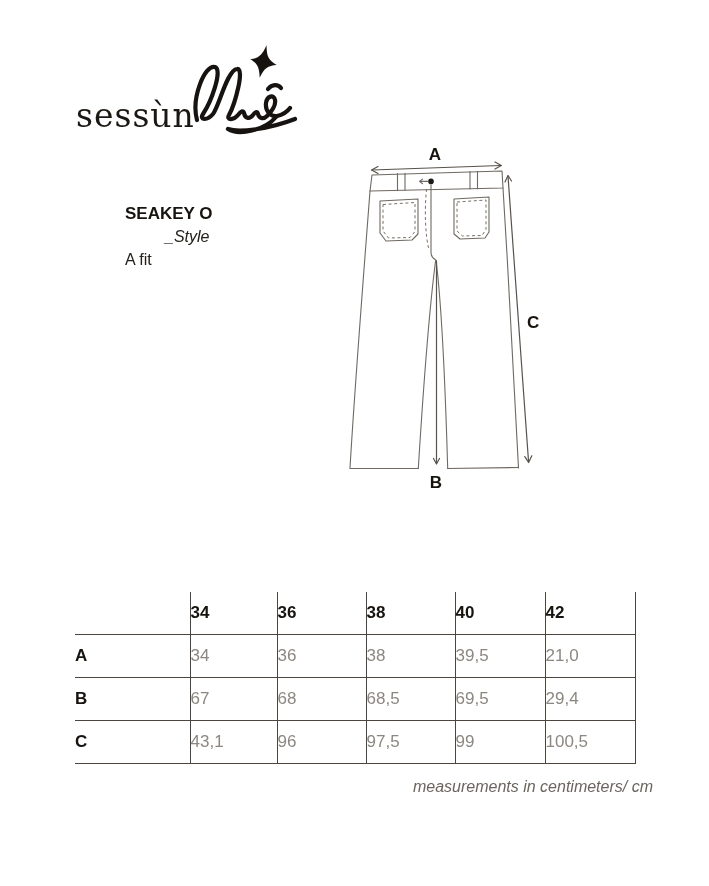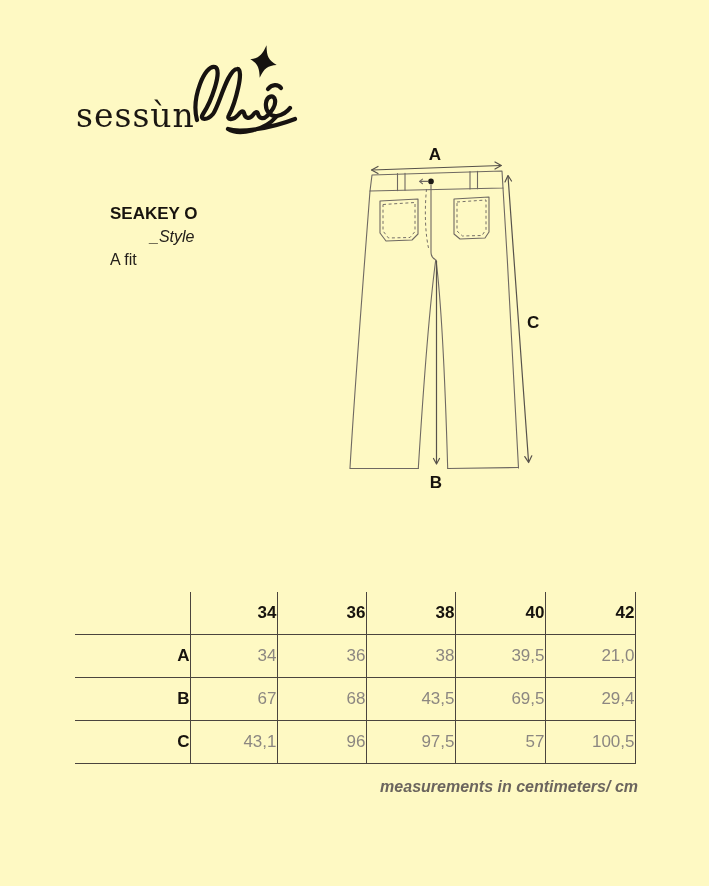--- a/index.html
+++ b/index.html
@@ -1,30 +1,30 @@
 <!DOCTYPE html>
 <html><head>
 <meta charset="utf-8">
 <style>
   html,body { margin:0; padding:0; background:#e8e4db; }
   .page {
     position:relative; width:709px; height:886px;
-    background:#fef9c3; overflow:hidden;
+    background:#ffffff; overflow:hidden;
     font-family:"Liberation Sans", sans-serif; color:#1c1914;
   }
   
   .logo-svg { position:absolute; left:70px; top:30px; }
   .brand-text {
     font-family:"DejaVu Serif", serif; font-size:33px;
     letter-spacing:1px; fill:#1b1712;
   }
   .script-stroke { fill:none; stroke:#171310; stroke-width:4.2; stroke-linecap:round; stroke-linejoin:round; }
   .sparkle { fill:#16130f; }
   
-  .product-info { position:absolute; left:110px; top:202px; line-height:23px; }
+  .product-info { position:absolute; left:125px; top:202px; line-height:23px; }
   .product-name { font-weight:bold; font-size:17px; color:#17130e; }
   .style-label { font-style:italic; font-size:16px; color:#24201b;margin-left:40px; }
   .fit-label { font-size:16px; color:#24201b; }
   
   .diagram-svg { position:absolute; left:325px; top:138px; }
   .garment { fill:none; stroke:#6f6962; stroke-width:1.1; stroke-linecap:round; stroke-linejoin:round; }
   .stitch { fill:none; stroke:#767068; stroke-width:1; stroke-dasharray:3 2.6; }
   .measure { fill:none; stroke:#57524b; stroke-width:1.2; stroke-linecap:round; stroke-linejoin:round; }
   .measure-label {
     font-family:"Liberation Sans", sans-serif; font-weight:bold;
@@ -32,30 +32,30 @@
   }
   .button-dot { fill:#1d1a16; stroke:none; }
   
   .size-table {
     position:absolute; left:75px; top:592px;
     border-collapse:collapse; table-layout:fixed;
   }
   .size-table th, .size-table td {
     border-right:1.4px solid #4b453e;
     border-bottom:1.4px solid #4b453e;
-    height:42px; padding:0; text-align:right; vertical-align:middle;
+    height:42px; padding:0; text-align:left; vertical-align:middle;
     font-size:17px;
     margin-left:40px;
   }
   .size-table th { font-weight:bold; color:#17130e; }
   .size-table td { font-weight:normal; color:#8c8781; }
   
   .footnote {
-    position:absolute; right:71px; top:778px;
-    font-style:italic; font-size:16px; color:#6b655e;font-weight:bold;
+    position:absolute; right:56px; top:778px;
+    font-style:italic; font-size:16px; color:#6b655e;
   }
   .hidden-word { opacity:0; }
 </style>
 </head>
 <body>
 
 <div class="page">
 
   <svg class="logo-svg" width="240" height="115" viewBox="0 0 240 115">
     <text class="brand-text" x="6" y="97">sessùn</text>
@@ -164,30 +164,30 @@
       <td>34</td>
       <td>36</td>
       <td>38</td>
       <td>39,5</td>
       <td>21,0</td>
     </tr>
     <tr>
       <th>B</th>
       <td>67</td>
       <td>68</td>
-      <td>43,5</td>
+      <td>68,5</td>
       <td>69,5</td>
       <td>29,4</td>
     </tr>
     <tr>
       <th>C</th>
       <td>43,1</td>
       <td>96</td>
       <td>97,5</td>
-      <td>57</td>
+      <td>99</td>
       <td>100,5</td>
     </tr>
   </tbody>
     </table>
 
   <div class="footnote">measurements in centimeters/ cm</div>
 
 </div>
 
 </body></html>

